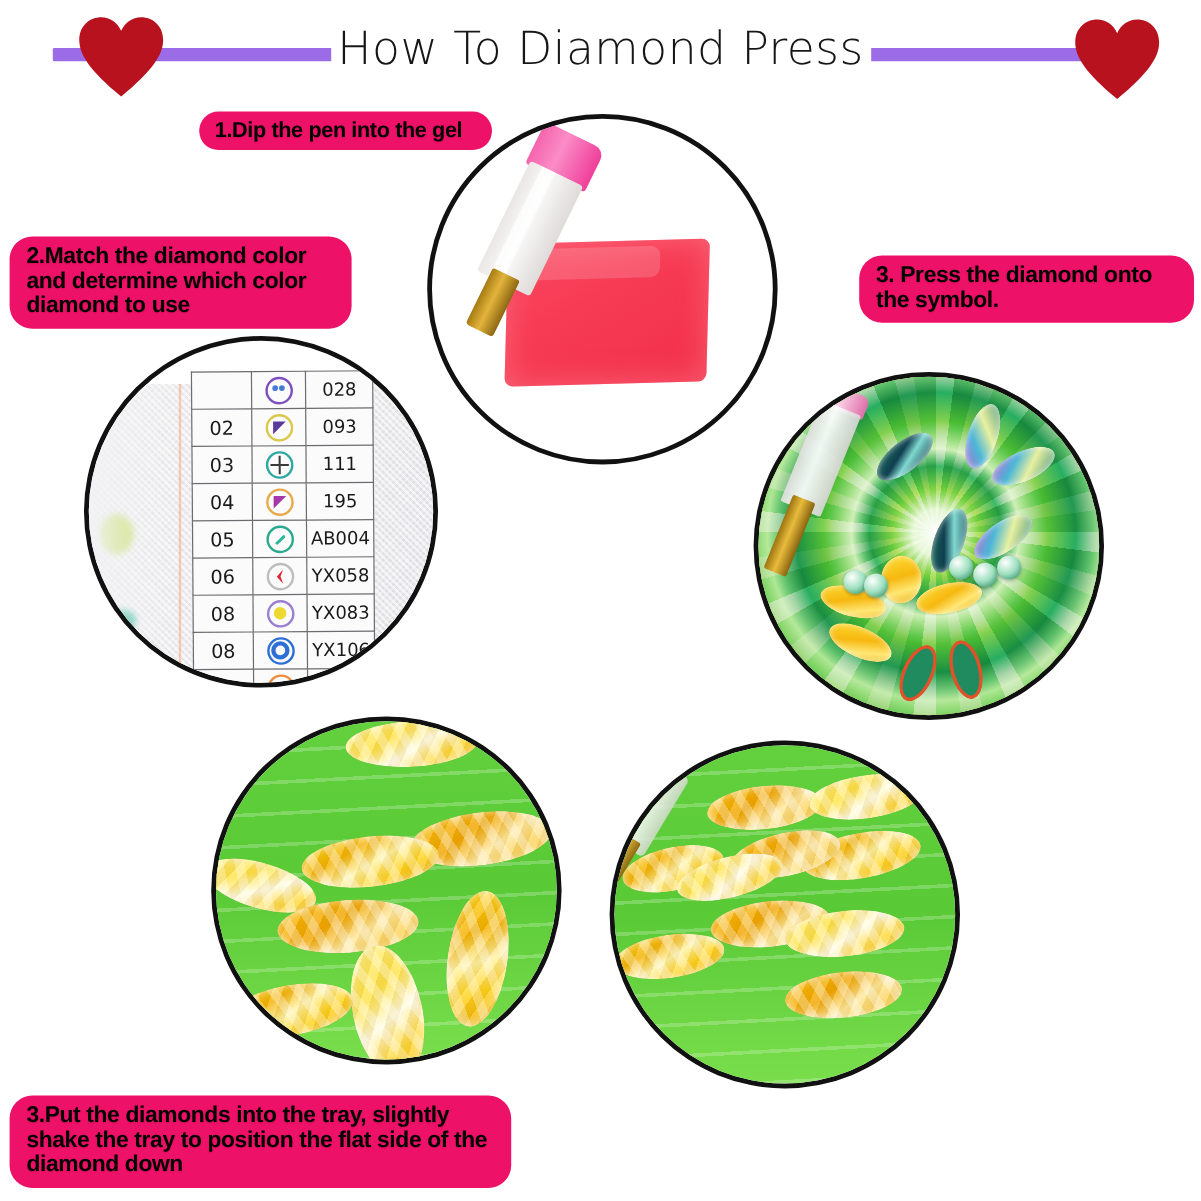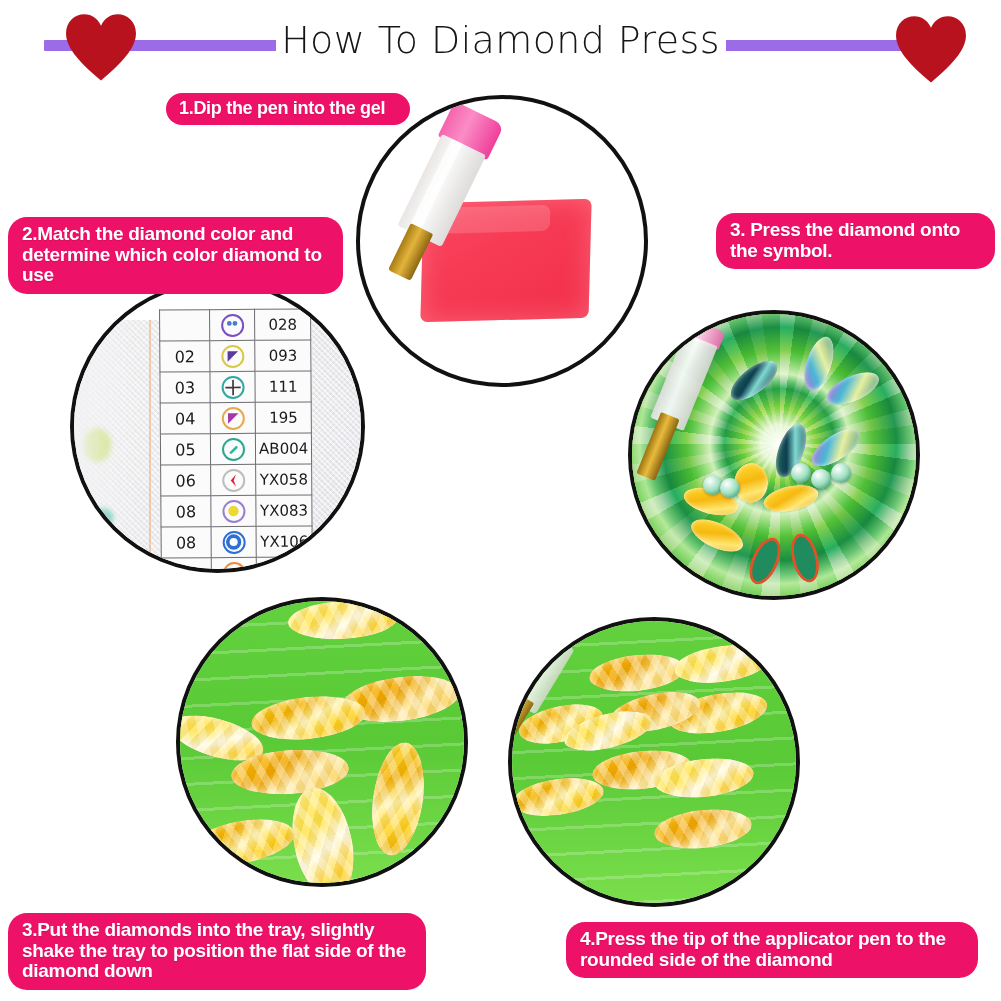--- a/index.html
+++ b/index.html
@@ -36,33 +36,33 @@
   }
   .title-shield{
     position:absolute;left:50%;top:16px;transform:translateX(-50%);
     width:450px;height:50px;background:#fff;z-index:3;border-radius:4px;
   }
 
   
   .pill{
     position:absolute;
     background:#ED1168;
-    color:#ffffff;
+    color:#000000;
     border-radius:17px;
     font-weight:bold;
     font-size:19px;
     line-height:1.08;
     padding:7px 14px 8px 14px;
     box-sizing:border-box;
     letter-spacing:-0.3px;
     text-shadow:0 1px 1px rgba(150,0,60,.25);
     z-index:20;
   }
   .pill-1{left:166px;top:93px;width:244px;font-size:18px;border-radius:16px;padding:6px 12px 7px 13px;}
-  .pill-2{left:8px;top:197px;width:335px;border-radius:19px;margin-top:20px;}
+  .pill-2{left:8px;top:197px;width:285px;border-radius:19px;}
   .pill-5{left:716px;top:213px;width:279px;border-radius:19px;}
   .pill-3{left:8px;top:913px;width:418px;border-radius:19px;font-size:19px;}
   .pill-4{left:566px;top:922px;width:412px;border-radius:19px;font-size:19px;}
 
   
   .circle{
     position:absolute;border-radius:50%;
     border:4px solid #111;
     overflow:hidden;
     background:#fff;
@@ -524,15 +524,14 @@
           <div class="facet"></div>
         </div>
 
       <div class="pen4">
         <div class="p4-body"></div>
         <div class="p4-tip"></div>
       </div>
     </div>
   </div>
 
-  <div class="pill pill-4">4.Press the tip of the applicator pen to the rounded side of the diamond</div>
 
 </div>
 
 </body></html>

